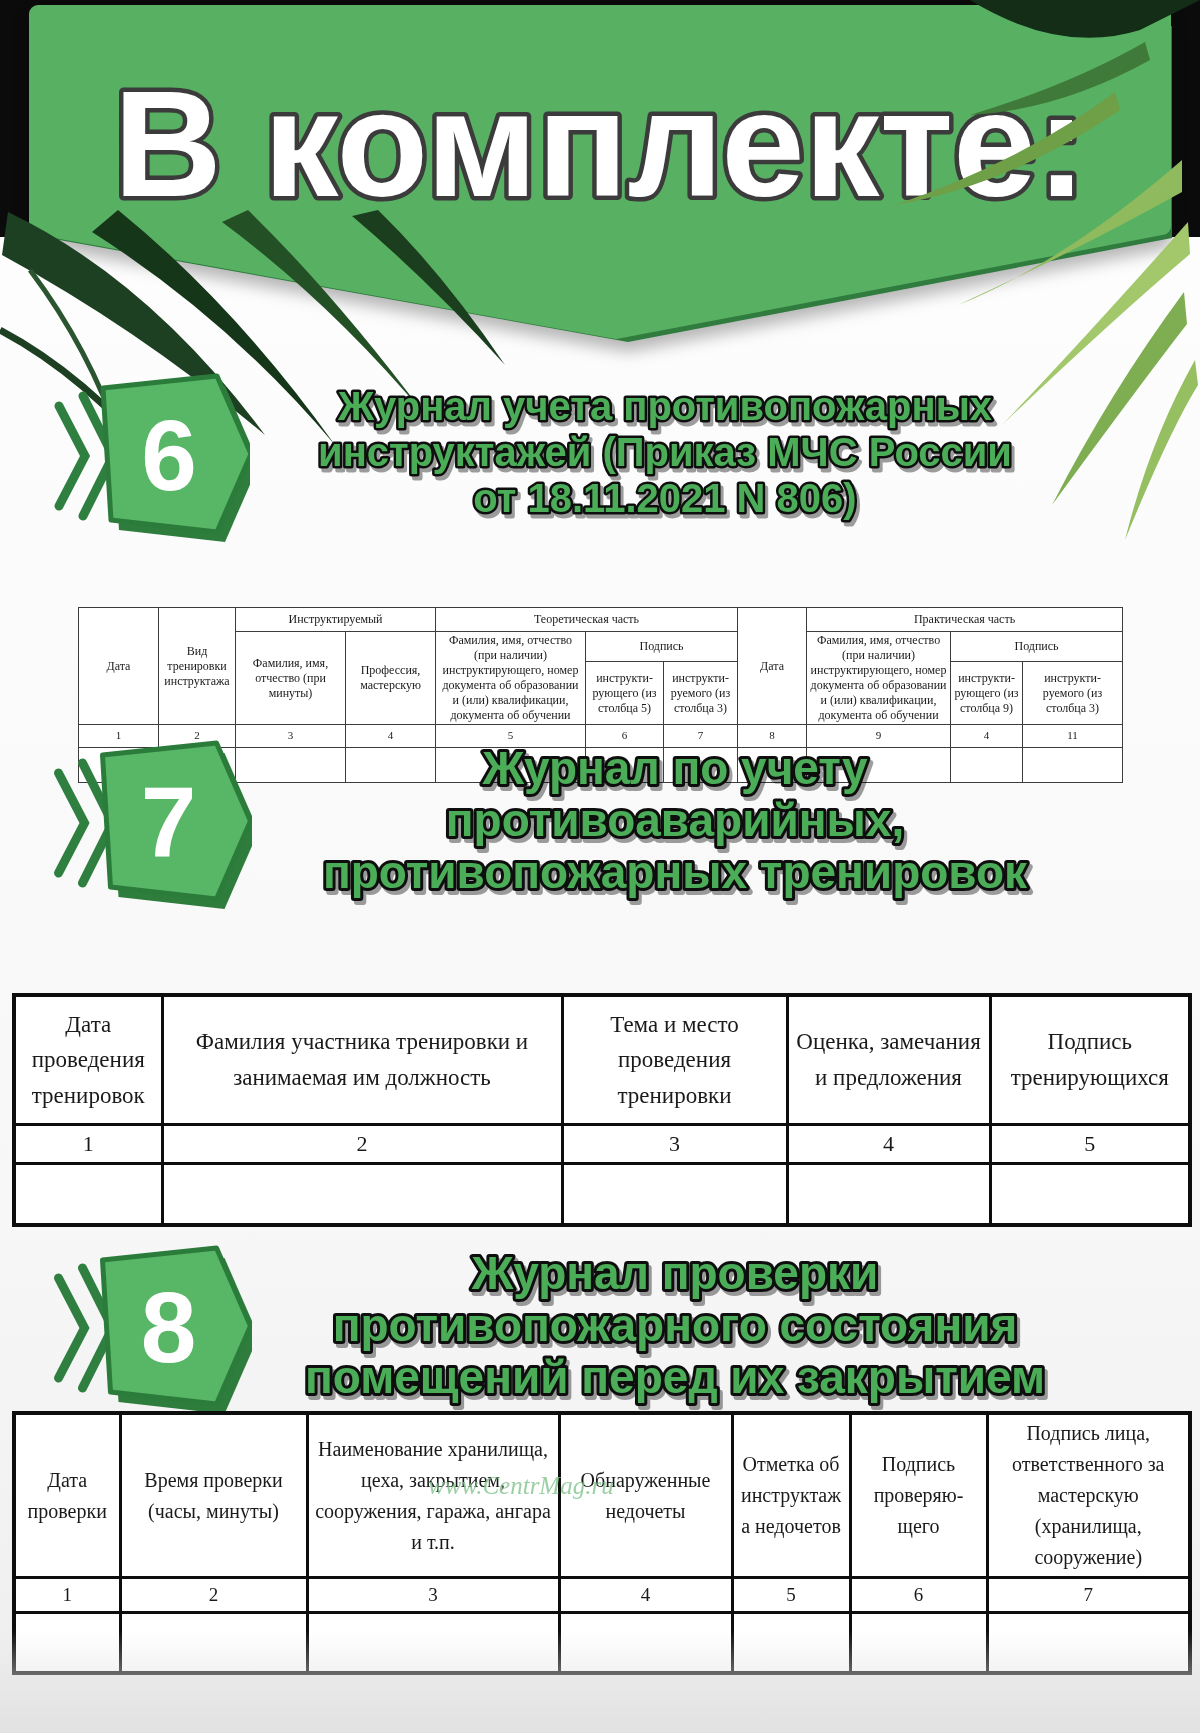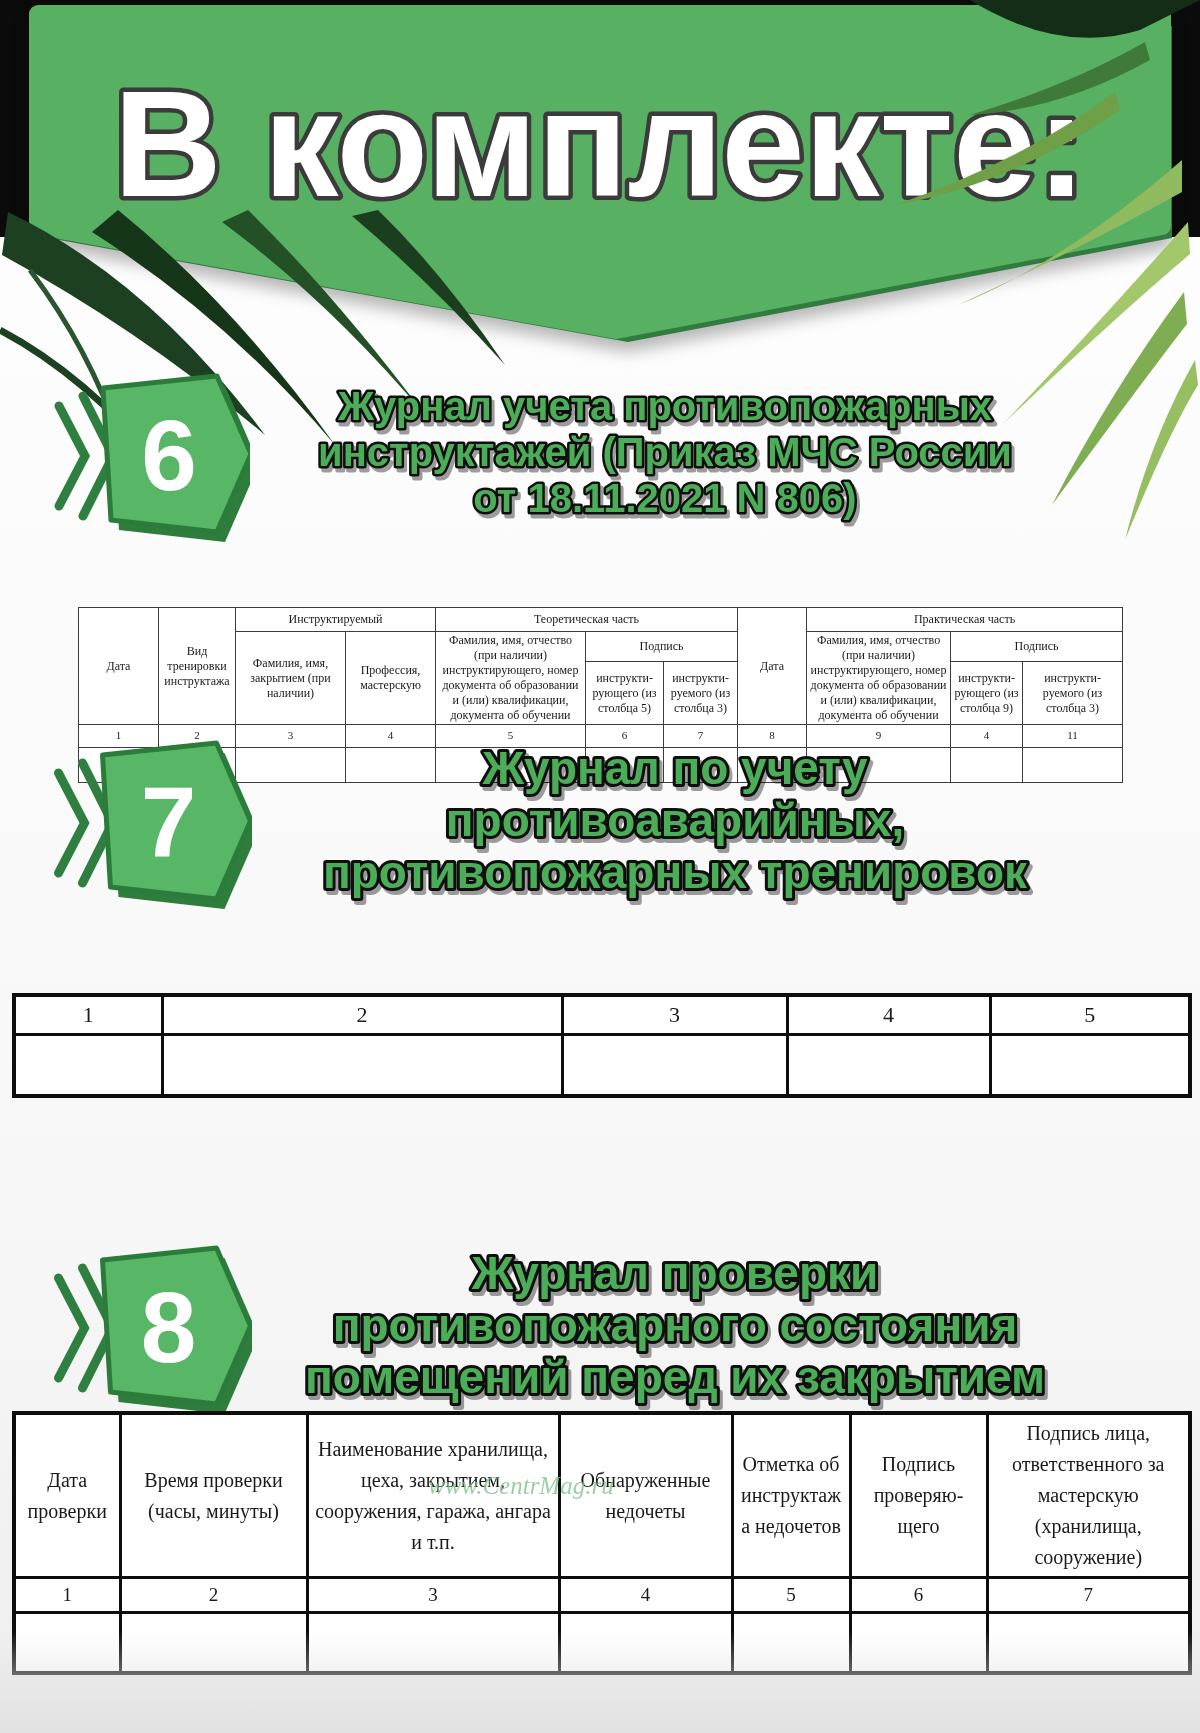--- a/index.html
+++ b/index.html
@@ -105,21 +105,21 @@
     <tbody>
         <tr style="height:24px">
       <td rowspan="3">Дата</td>
       <td rowspan="3">Вид тренировки инструктажа</td>
       <td colspan="2">Инструктируемый</td>
       <td colspan="3">Теоретическая часть</td>
       <td rowspan="3">Дата</td>
       <td colspan="3">Практическая часть</td>
     </tr>
     <tr style="height:30px">
-      <td rowspan="2">Фамилия, имя, закрытием (при наличии)</td>
+      <td rowspan="2">Фамилия, имя, отчество (при минуты)</td>
       <td rowspan="2">Профессия, мастерскую</td>
       <td rowspan="2">Фамилия, имя, отчество (при наличии) инструктирующего, номер документа об образовании и (или) квалификации, документа об обучении</td>
       <td colspan="2">Подпись</td>
       <td rowspan="2">Фамилия, имя, отчество (при наличии) инструктирующего, номер документа об образовании и (или) квалификации, документа об обучении</td>
       <td colspan="2">Подпись</td>
     </tr>
     <tr>
       <td>инструкти-рующего (из столбца 5)</td>
       <td>инструкти-руемого (из столбца 3)</td>
       <td>инструкти-рующего (из столбца 9)</td>
@@ -170,20 +170,27 @@
 
   <table class="abs doc-table t7" style="left:12px;top:993px;width:1176px">
     <colgroup>
       <col style="width:148px">
         <col style="width:400px">
         <col style="width:225px">
       <col style="width:203px">
         <col style="width:200px">
     </colgroup>
     <tbody>
+        <tr class="hrow">
+      <td>Дата проведения тренировок</td>
+      <td>Фамилия участника тренировки и занимаемая им должность</td>
+      <td>Тема и место проведения тренировки</td>
+      <td>Оценка, замечания и предложения</td>
+      <td>Подпись тренирующихся</td>
+    </tr>
     <tr class="nums">
       <td>1</td>
       <td>2</td>
       <td>3</td>
       <td>4</td>
       <td>5</td>
     </tr>
     <tr class="empty">
       <td></td>
           <td></td>

